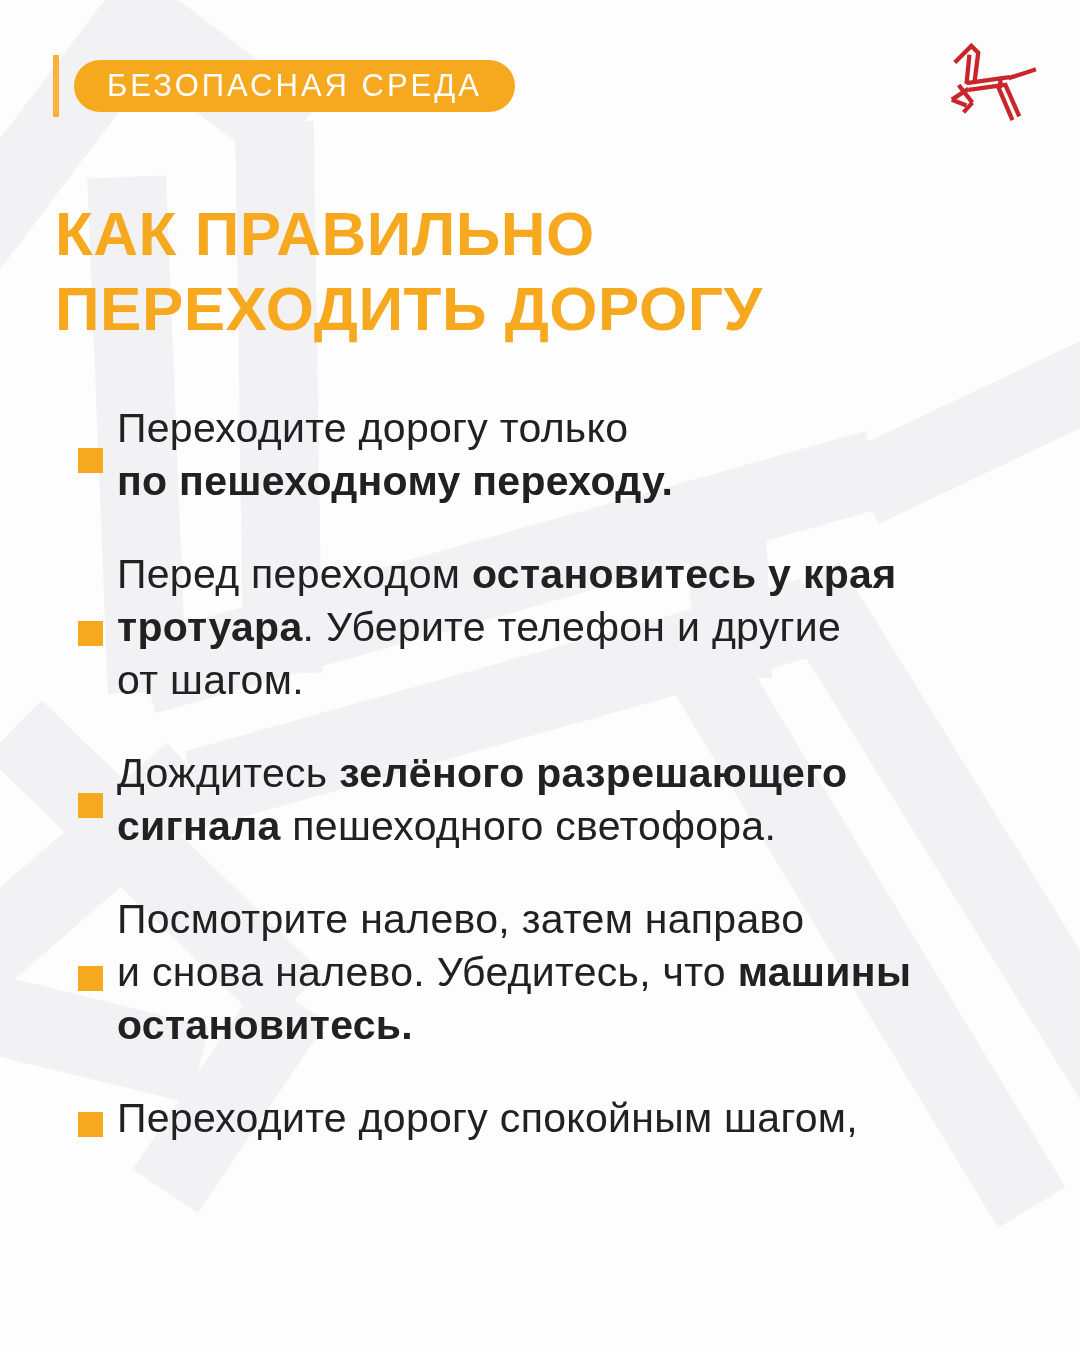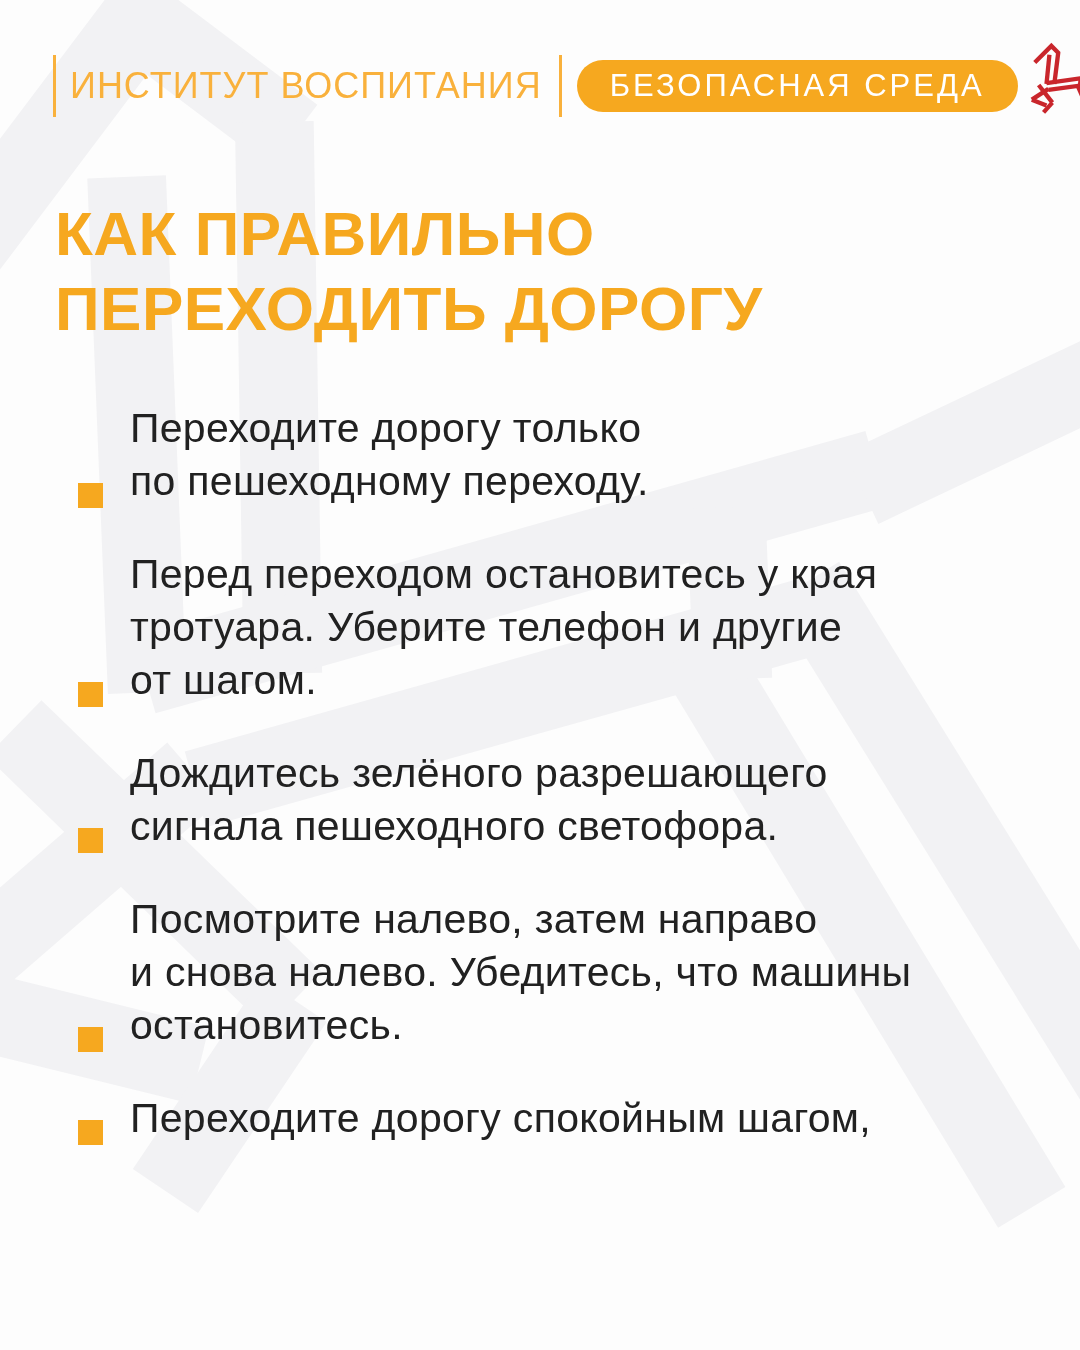--- a/index.html
+++ b/index.html
@@ -84,38 +84,38 @@
   
   .rules{
     position:absolute;
     left:78px;top:402px;right:50px;
     margin:0;padding:0;
     list-style:none;
     z-index:2;
   }
   .rule-item{
     display:flex;
-    align-items:flex-end;
-    gap:27px;
+    align-items:center;
+    gap:14px;
     margin-bottom:40px;
   }
   .bullet{
     flex:none;
     width:25px;height:25px;
     margin-top:11px;
     background:var(--accent,#F6A81F);
   }
   .rule-text{
     font-size:41px;
     line-height:53px;
     letter-spacing:.3px;
     color:var(--body-text,#212121);
   }
   .rule-line{white-space:nowrap;}
-  .seg.bold{font-weight:normal;margin-top:44px;}
+  .seg.bold{font-weight:bold;margin-top:44px;}
 </style>
 </head>
 <body>
 
 <div class="page" style="--accent: #F6A81F; --accent-light: #F9B13C; --badge-text: #FFFFFF; --logo-red: #C9262C; --body-text: #212121; --bg: #FDFDFD; --watermark: #F2F2F4;">
 
   <svg class="watermark" viewBox="0 0 100 90" aria-hidden="true">
     <path d="M16 23 L33 6 L41 14"></path>
     <path d="M31 15 L28 45"></path>
     <path d="M40 13 L36 45"></path>
@@ -126,21 +126,20 @@
     <path d="M67 44 L82 78"></path>
     <path d="M63 39 L62 49"></path>
     <path d="M30 50 L13 61"></path>
     <path d="M13 61 L28 67"></path>
     <path d="M20 46 L34 64"></path>
     <path d="M34 64 L25 74"></path>
   </svg>
 
   <header class="header">
     <span class="vbar"></span>
-    <span class="brand-text">ИНСТИТУТ ВОСПИТАНИЯ</span>
     <span class="vbar"></span>
     <span class="badge">БЕЗОПАСНАЯ СРЕДА</span>
     <svg class="logo" viewBox="0 0 100 90" aria-hidden="true">
       <path d="M16 23 L33 6 L41 14"></path>
       <path d="M31 15 L28 45"></path>
       <path d="M40 13 L36 45"></path>
       <path d="M28 44 L72 38"></path>
       <path d="M30 51 L67 46"></path>
       <path d="M71 39 L87 34 L99 30"></path>
       <path d="M60 47 L75 82"></path>

